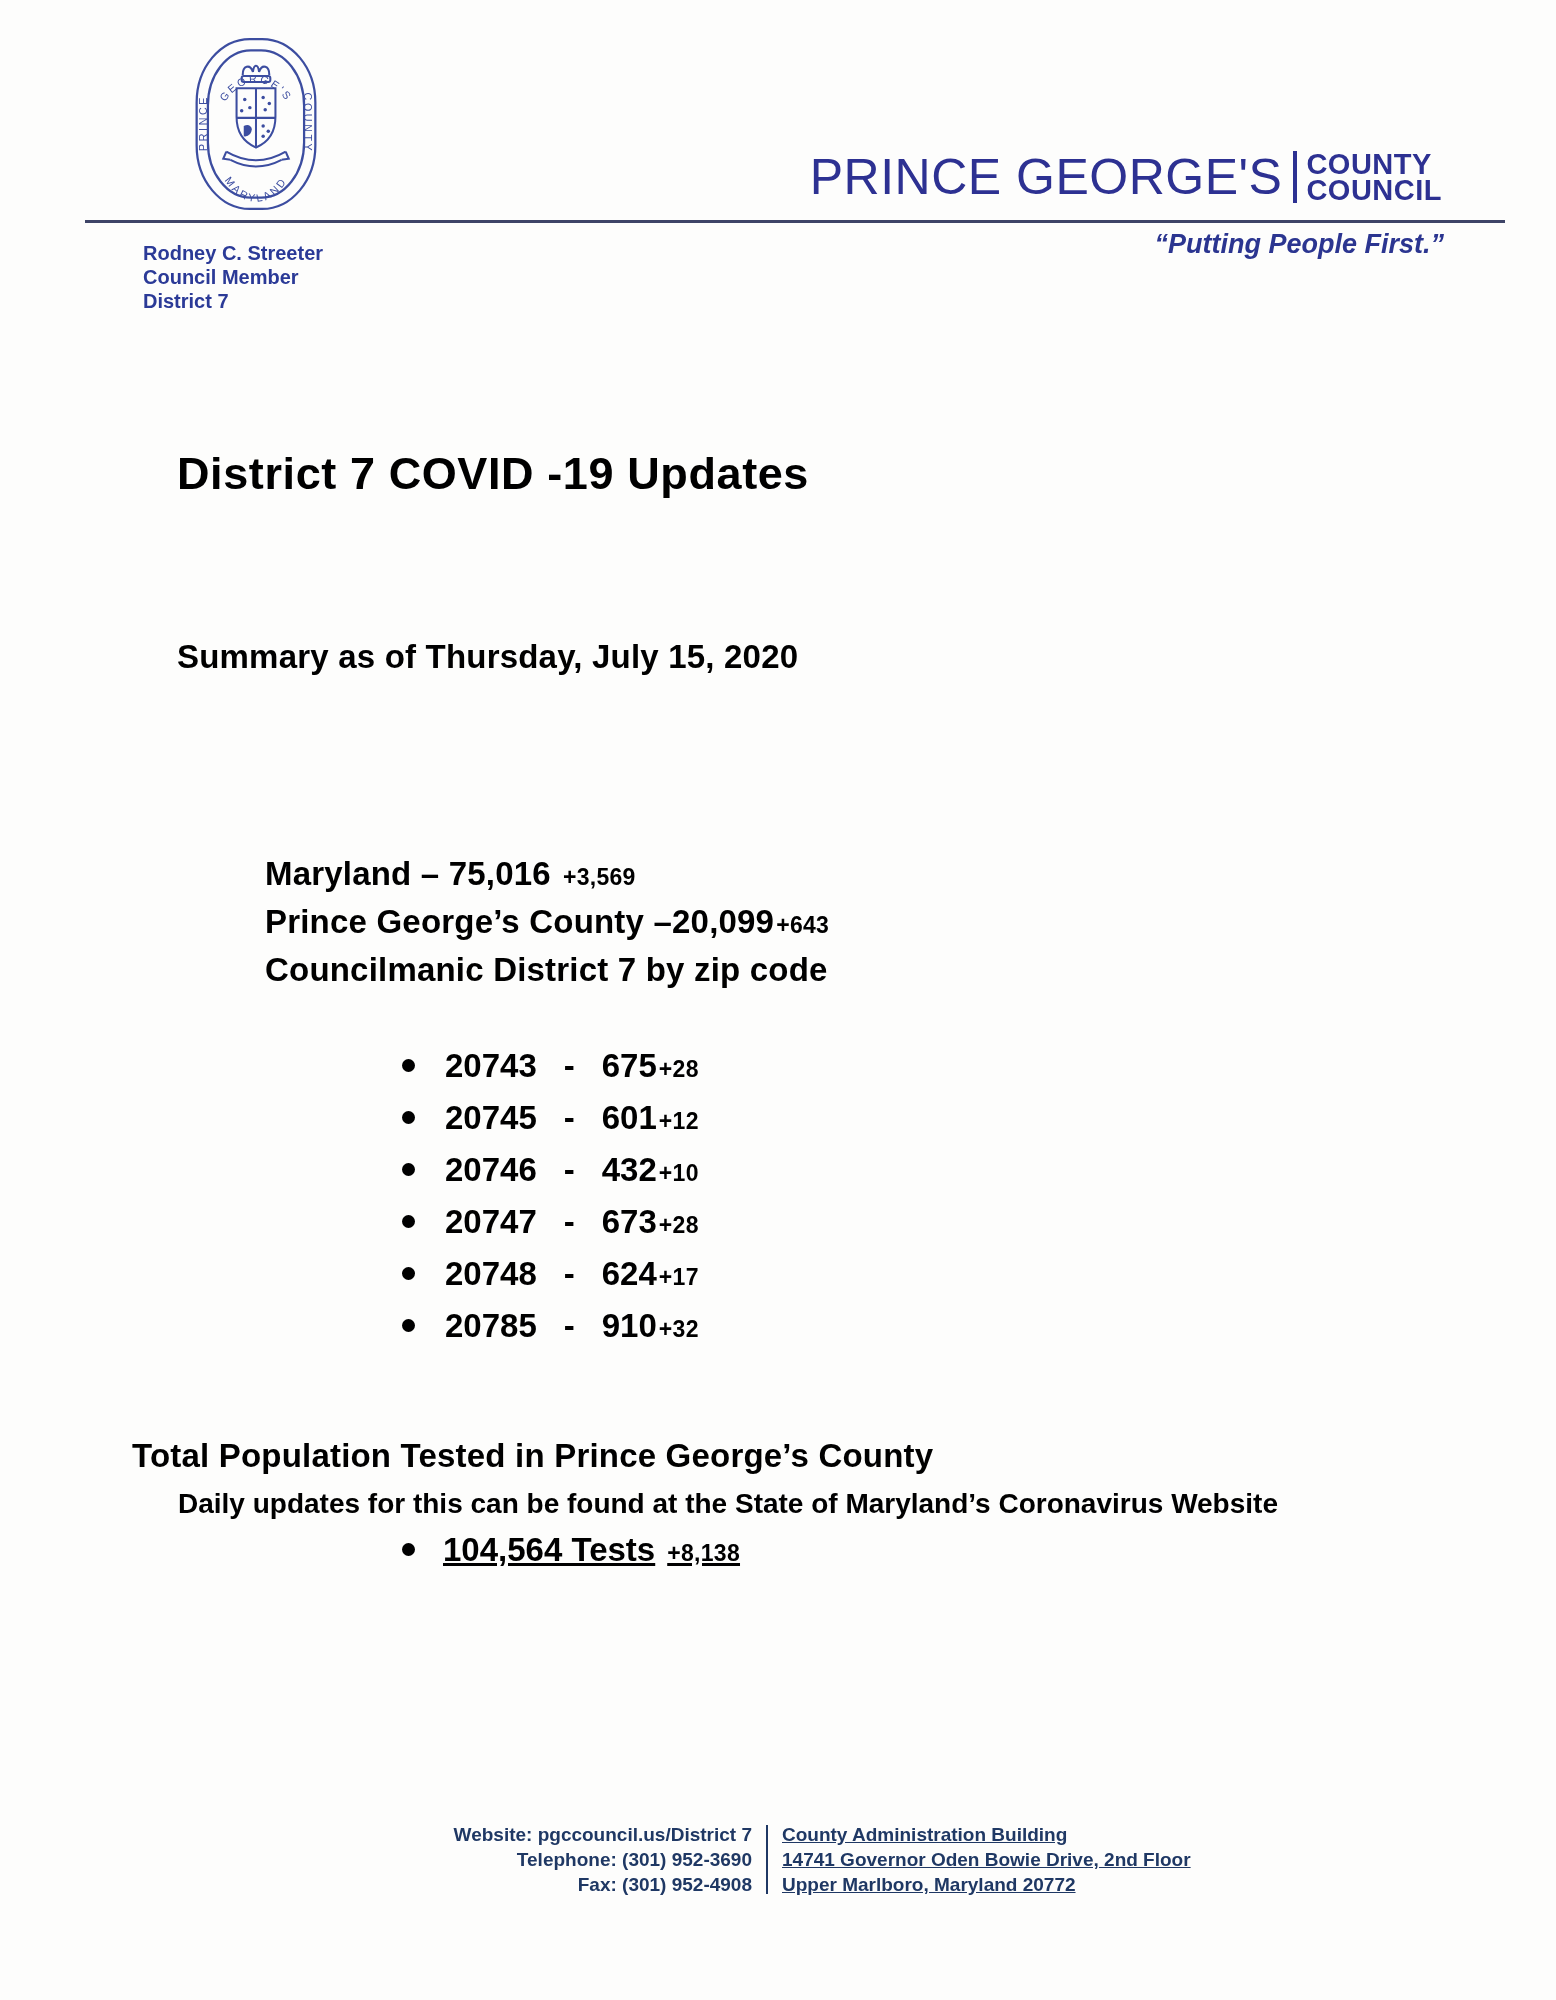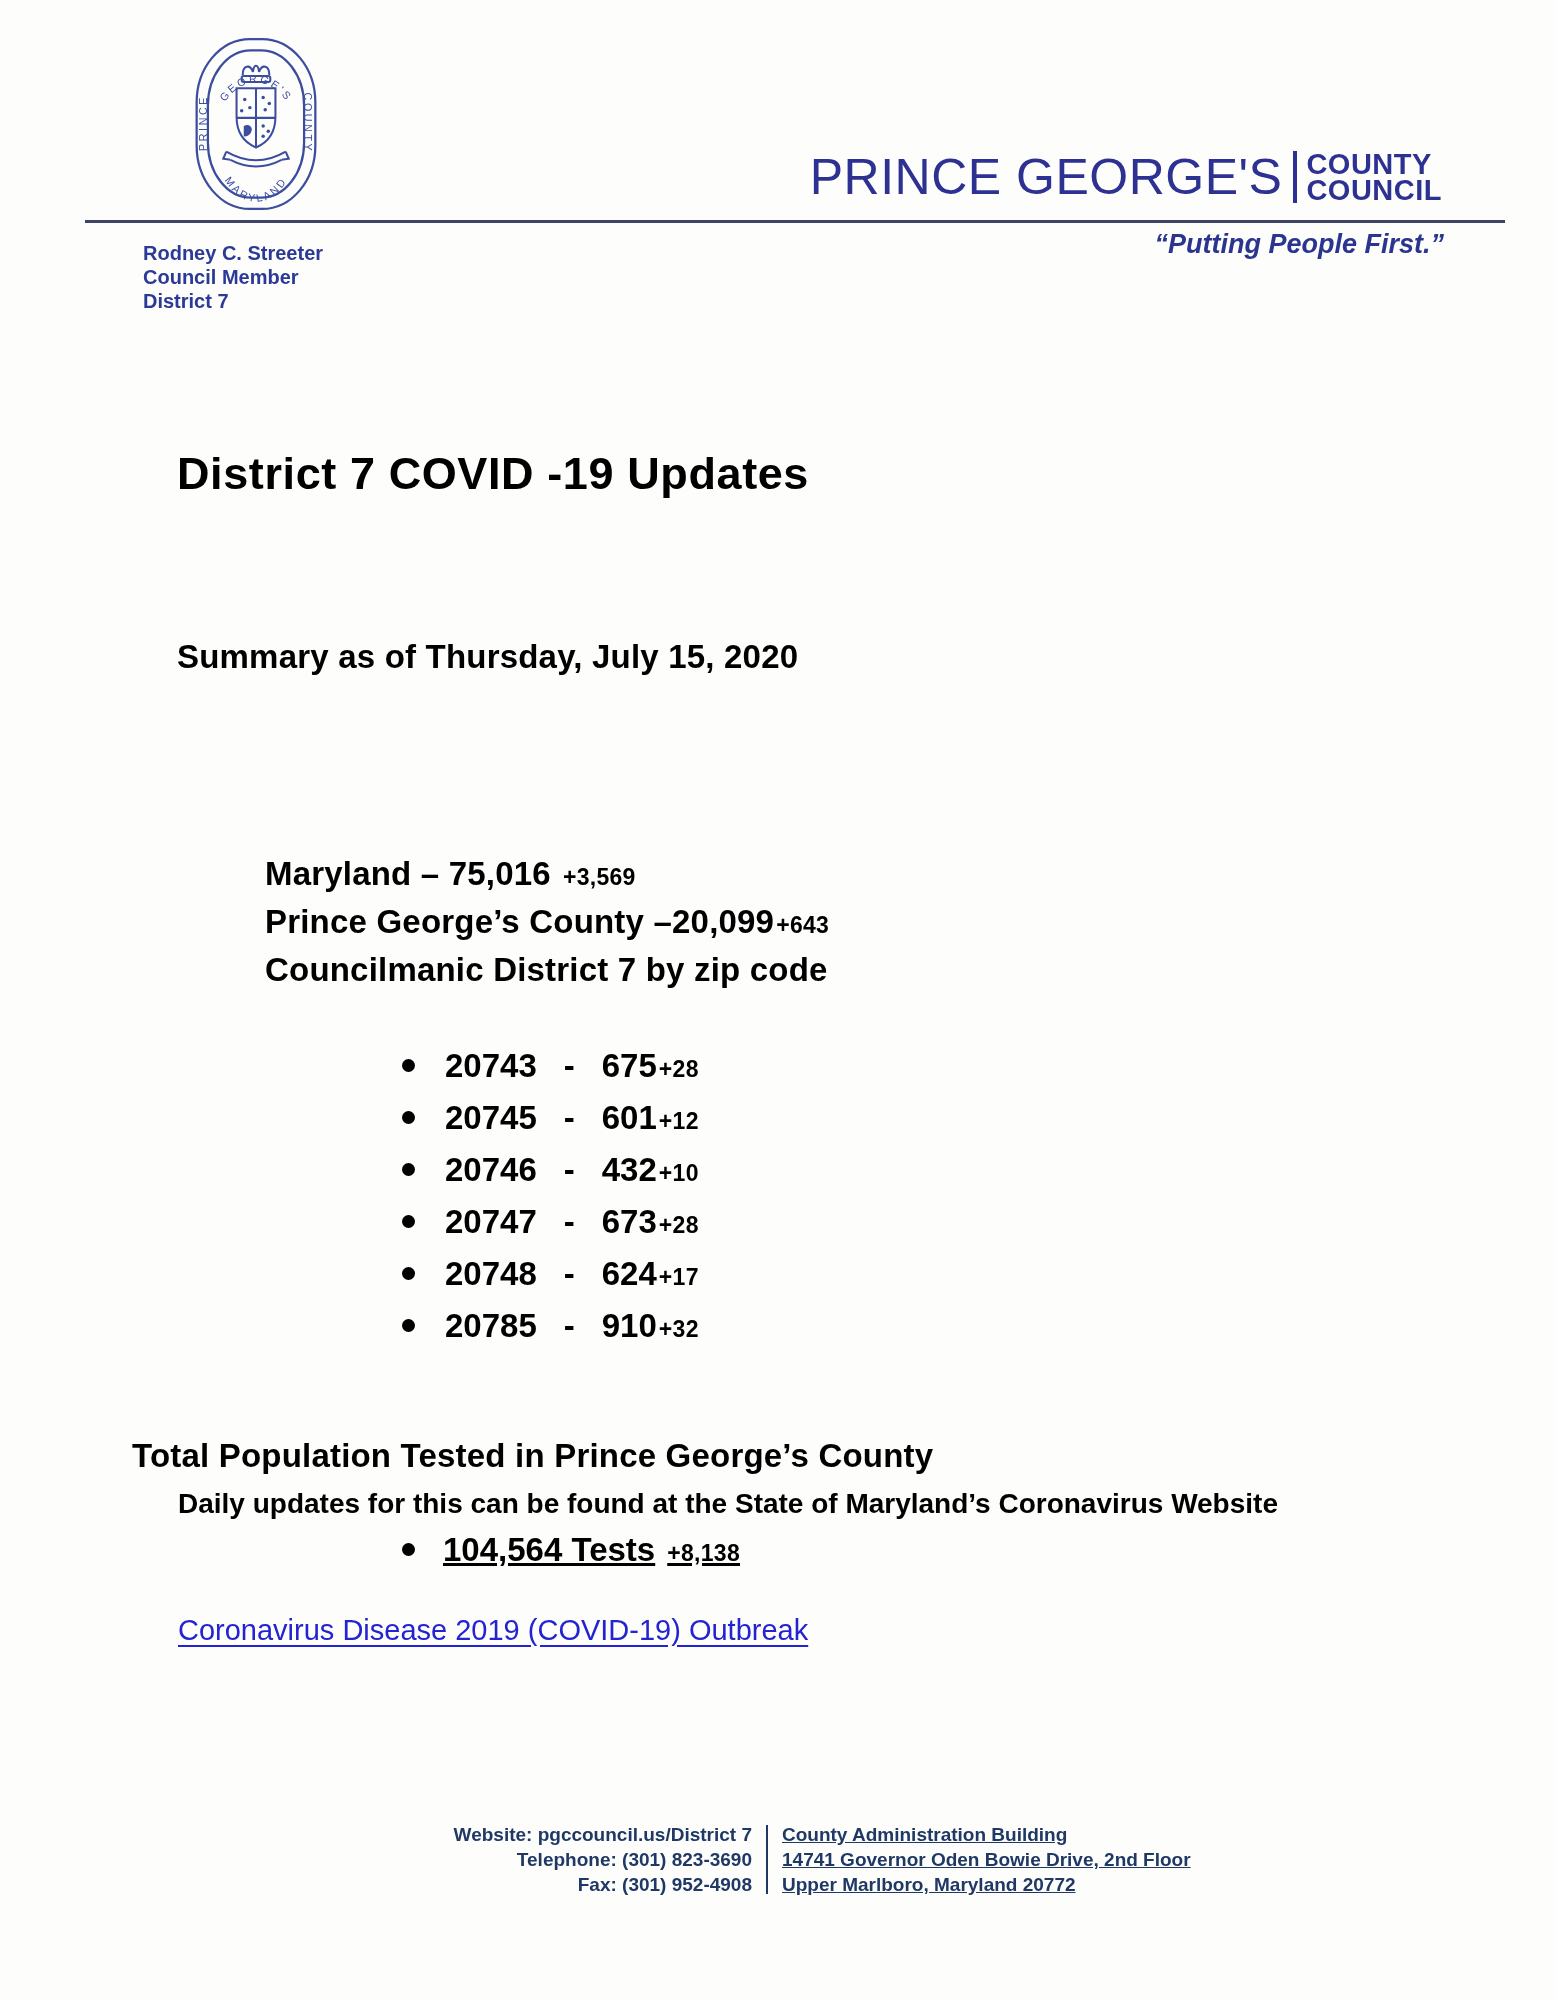--- a/index.html
+++ b/index.html
@@ -158,26 +158,25 @@
       <span class="bullet-dot"></span><span class="zip-code">20785</span><span class="zip-dash">-</span><span class="zip-count">910</span><span class="delta delta-tight">+32</span>
     </div>
   </div>
 
   <div class="tested-heading">Total Population Tested in Prince George’s County</div>
   <div class="tested-row">
     <span class="bullet-dot"></span><span>104,564 Tests</span><span class="delta delta-gap">+8,138</span>
   </div>
 
   <div class="updates-text">Daily updates for this can be found at the State of Maryland’s Coronavirus Website</div>
-  <a class="outbreak-link">Coronavirus Disease 2019 (COVID-19) Outbreak</a>
 
   <div class="footer">
     <div class="footer-left">
       <div>Website: pgccouncil.us/District 7</div>
-      <div>Telephone: (301) 823-3690</div>
+      <div>Telephone: (301) 952-3690</div>
       <div>Fax: (301) 952-4908</div>
     </div>
     <div class="footer-divider"></div>
     <div class="footer-right">
       <div>County Administration Building</div>
       <div>14741 Governor Oden Bowie Drive, 2nd Floor</div>
       <div>Upper Marlboro, Maryland 20772</div>
     </div>
   </div>
 

